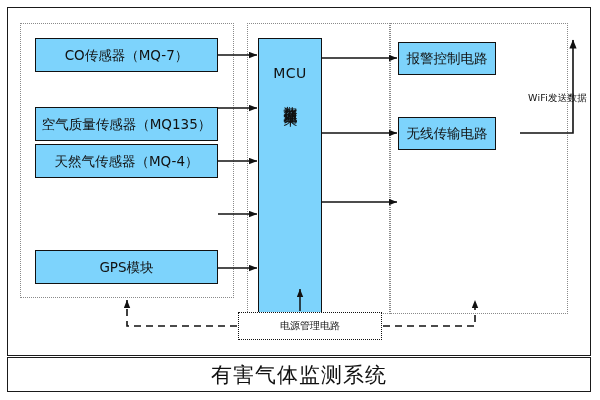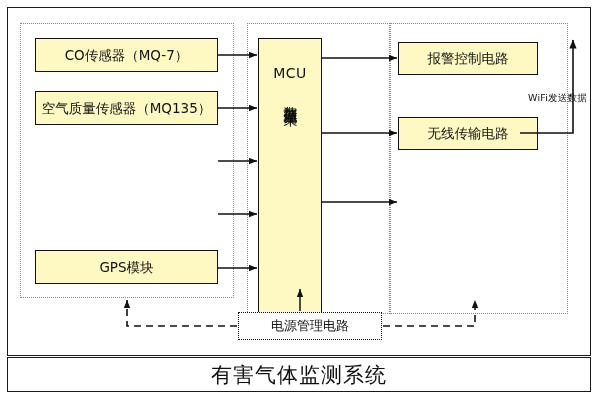--- a/index.html
+++ b/index.html
@@ -44,21 +44,21 @@
     box-sizing:border-box;
   }
   #left-dotted{ left:20px; top:23px; width:214px; height:275px; }
   #mid-dotted{ left:247px; top:23px; width:143px; height:291px; }
   #right-dotted{ left:390px; top:23px; width:178px; height:291px; }
 
   
   .node{
     position:absolute;
     border:1.6px solid #111;
-    background:#fef9c3;
+    background:#7dd3fc;
     box-sizing:border-box;
     display:flex;
     align-items:center;
     justify-content:center;
     color:#111;
     text-align:center;
   }
   .node .lbl{ font-size:13px; line-height:1.1; white-space:nowrap; }
 
   
@@ -75,33 +75,33 @@
   #mcu .mcu-title{ font-size:14px; letter-spacing:0.5px; margin-bottom:14px;}
   #mcu .mcu-vert{
     font-size:14px;
     line-height:1.28;
     writing-mode:vertical-rl;
     text-orientation:upright;
     letter-spacing:1px;
   }
 
   
-  .rnode{ left:398px; width:140px; height:33px; }
+  .rnode{ left:398px; width:98px; height:33px; }
   .rnode .lbl{ font-size:13.5px; }
 
   
   #power{
     position:absolute;
     left:238px; top:312px; width:144px; height:28px;
     border:1.6px dotted #111;
     box-sizing:border-box;
     background:#fff;
     display:flex; align-items:center; justify-content:center;
   }
-  #power .lbl{ font-size:13px; color:#111; white-space:nowrap;}
+  #power .lbl{ font-size:10px; color:#111; white-space:nowrap;}
 
   
   #wifi-label{
     position:absolute;
     left:528px; top:92px;
     font-size:9.5px;
     color:#111;
     white-space:nowrap;
     letter-spacing:0.2px;
   }
@@ -119,22 +119,25 @@
 
   <div class="outer-frame"></div>
 
   <div class="dotted-frame" id="left-dotted"></div>
   <div class="dotted-frame" id="mid-dotted"></div>
   <div class="dotted-frame" id="right-dotted"></div>
 
   <div class="node sensor" style="top:38px">
     <span class="lbl">CO传感器（MQ-7）</span>
   </div>
-  <div class="node sensor" style="top:91px">
+  <div class="node sensor" style="top:107px">
     <span class="lbl">空气质量传感器（MQ135）</span>
+  </div>
+  <div class="node sensor" style="top:144px">
+    <span class="lbl">天然气传感器（MQ-4）</span>
   </div>
   <div class="node sensor" style="top:250px">
     <span class="lbl">GPS模块</span>
   </div>
 
   <div class="node" id="mcu">
     <span class="mcu-title">MCU</span>
     <span class="mcu-vert">数据处理单元采</span>
   </div>
 

